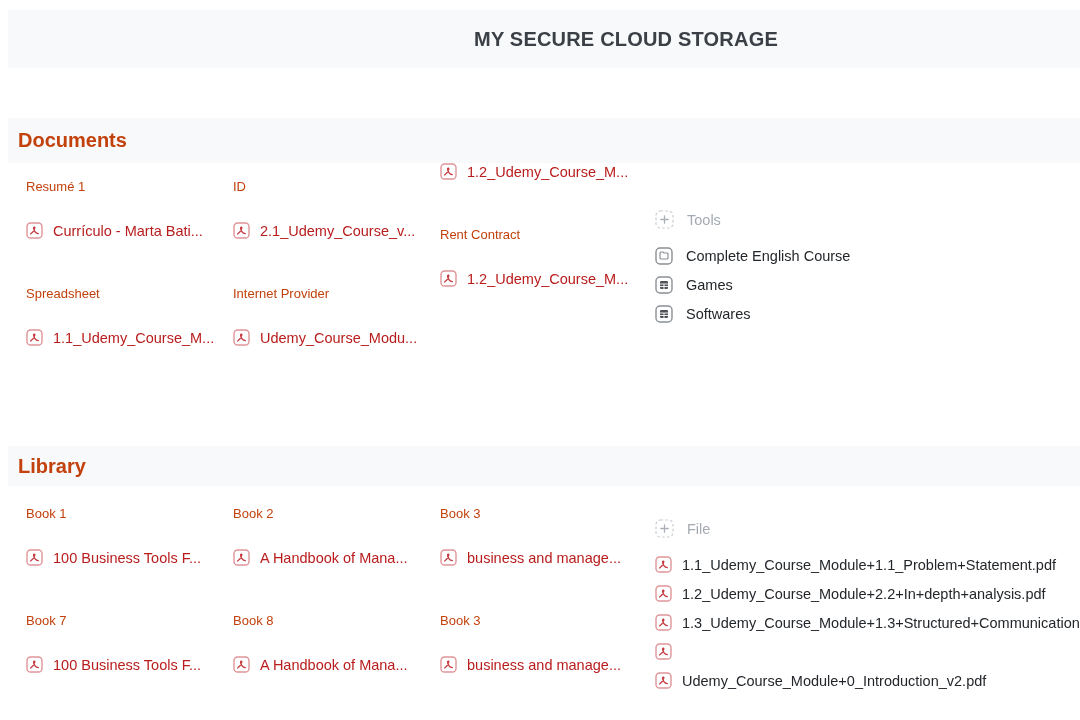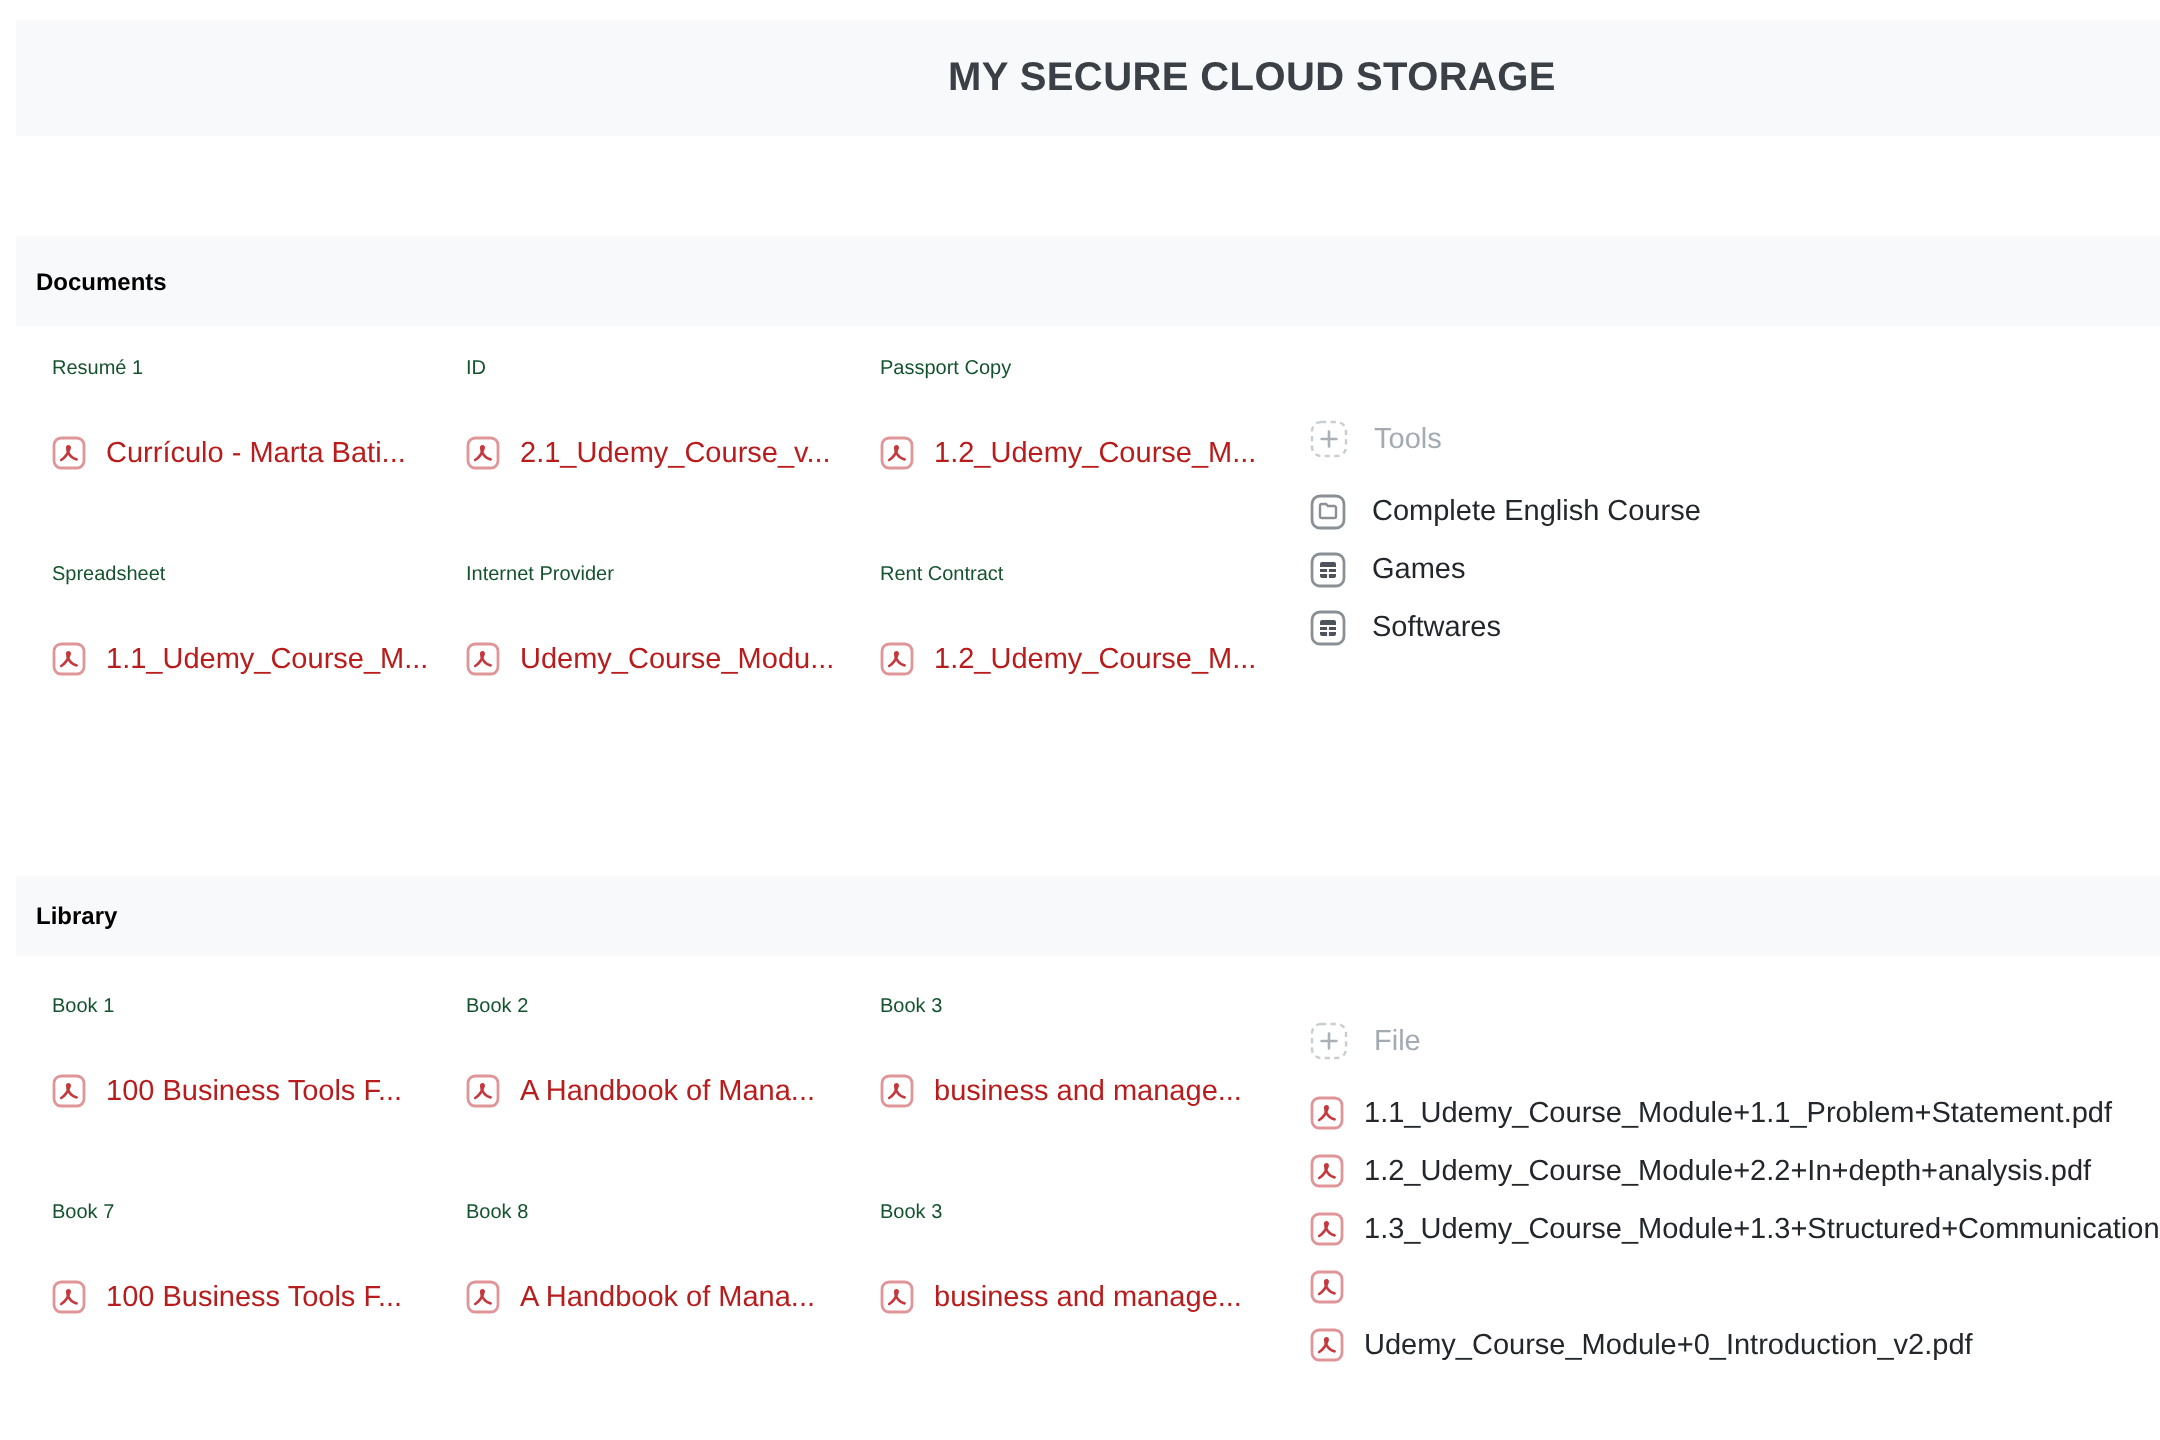--- a/index.html
+++ b/index.html
@@ -23,37 +23,37 @@
   }
 
   
   .section-bar {
     background: #f8f9fa;
     height: 45px;
     display: flex; align-items: center;
     padding-left: 10px;
   }
   .section-bar .section-title {
-    font-size: 12px; font-weight: bold; color: #000000;
+    font-size: 20px; font-weight: bold; color: #c2410c;
   }
   .sec-lib .section-bar { height: 40px; }
 
   
   .grid {
     display: grid;
     grid-template-columns: 207px 207px 213px auto;
     align-items: start;
     margin-left: 18px;
   }
   .sec-docs .grid { margin-bottom: 53px; }
   .sec-lib .grid { margin-bottom: 12px; }
 
   .flabel {
     display: block;
-    font-size: 10px; color: #14532d;
+    font-size: 13px; color: #c2410c;
     margin: 16px 0 28px;
     white-space: nowrap; overflow: hidden;
   }
   .sec-lib .flabel { margin-top: 20px; }
 
   .file-entry {
     display: flex; align-items: center; gap: 10px;
     margin: 0 12px 47px 0;
     font-size: 14.5px; color: #b91c1c;
     white-space: nowrap; overflow: hidden;
@@ -151,21 +151,20 @@
         <span class="flabel">Internet Provider</span>
         <div class="file-entry">
           <svg width="17" height="17" viewBox="0 0 17 17">
               <use href="#i-pdf"></use>
             </svg>
           <span class="fname">Udemy_Course_Modu...</span>
         </div>
       </div>
 
       <div>
-        <span class="flabel">Passport Copy</span>
         <div class="file-entry">
           <svg width="17" height="17" viewBox="0 0 17 17">
               <use href="#i-pdf"></use>
             </svg>
           <span class="fname">1.2_Udemy_Course_M...</span>
         </div>
         <span class="flabel">Rent Contract</span>
         <div class="file-entry">
           <svg width="17" height="17" viewBox="0 0 17 17">
               <use href="#i-pdf"></use>

